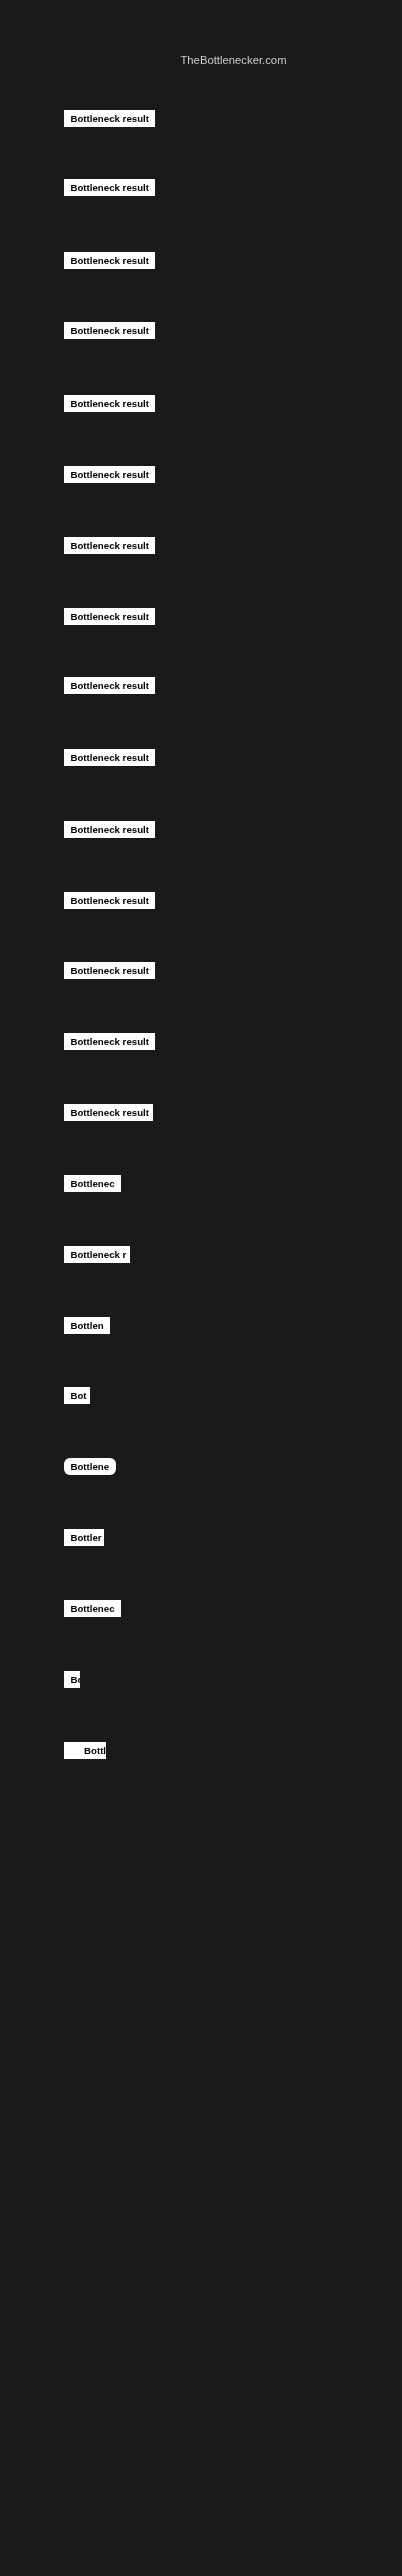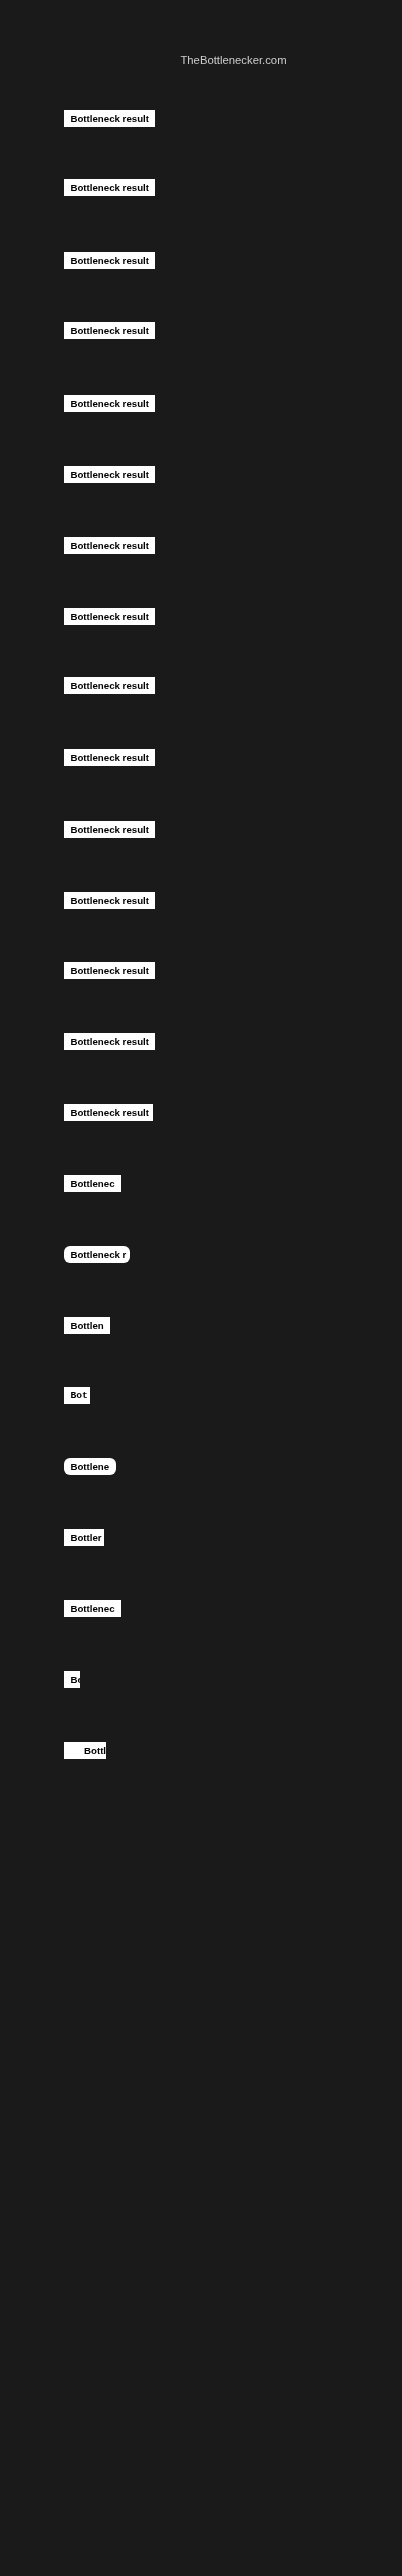--- a/index.html
+++ b/index.html
@@ -57,22 +57,22 @@
     <div class="bottleneck-item" style="top: 473px; left: 0px;"><div class="bottleneck-label" style="max-width: 105px;">Bottleneck result</div></div>
     <div class="bottleneck-item" style="top: 544px; left: 0px;"><div class="bottleneck-label" style="max-width: 105px;">Bottleneck result</div></div>
     <div class="bottleneck-item" style="top: 613px; left: 0px;"><div class="bottleneck-label" style="max-width: 105px;">Bottleneck result</div></div>
     <div class="bottleneck-item" style="top: 685px; left: 0px;"><div class="bottleneck-label" style="max-width: 105px;">Bottleneck result</div></div>
     <div class="bottleneck-item" style="top: 757px; left: 0px;"><div class="bottleneck-label" style="max-width: 105px;">Bottleneck result</div></div>
     <div class="bottleneck-item" style="top: 828px; left: 0px;"><div class="bottleneck-label" style="max-width: 105px;">Bottleneck result</div></div>
     <div class="bottleneck-item" style="top: 898px; left: 0px;"><div class="bottleneck-label" style="max-width: 105px;">Bottleneck result</div></div>
     <div class="bottleneck-item" style="top: 969px; left: 0px;"><div class="bottleneck-label" style="max-width: 105px;">Bottleneck result</div></div>
     <div class="bottleneck-item" style="top: 1040px; left: 0px;"><div class="bottleneck-label" style="max-width: 89px;">Bottleneck result</div></div>
     <div class="bottleneck-item" style="top: 1111px; left: 0px;"><div class="bottleneck-label" style="max-width: 58px;">Bottlenec</div></div>
-    <div class="bottleneck-item" style="top: 1182px; left: 0px;"><div class="bottleneck-label" style="max-width: 66px; border-radius: 6px;">Bottleneck r</div></div>
+    <div class="bottleneck-item" style="top: 1182px; left: 0px;"><div class="bottleneck-label" style="max-width: 66px;">Bottleneck r</div></div>
     <div class="bottleneck-item" style="top: 1253px; left: 0px; text-align: right;"><div class="bottleneck-label" style="max-width: 47px;">Bottlen</div></div>
-    <div class="bottleneck-item" style="top: 1323px; left: 0px; font-family: Liberation Mono, monospace;"><div class="bottleneck-label" style="max-width: 26px;">Bot</div></div>
+    <div class="bottleneck-item" style="top: 1323px; left: 0px;"><div class="bottleneck-label" style="max-width: 26px;">Bot</div></div>
     <div class="bottleneck-item" style="top: 1394px; left: 0px;"><div class="bottleneck-label" style="max-width: 52px; border-radius: 6px;">Bottlene</div></div>
     <div class="bottleneck-item" style="top: 1465px; left: 0px;"><div class="bottleneck-label" style="max-width: 40px;">Bottler</div></div>
     <div class="bottleneck-item" style="top: 1536px; left: 0px;"><div class="bottleneck-label" style="max-width: 58px;">Bottlenec</div></div>
     <div class="bottleneck-item" style="top: 1607px; left: 0px;"><div class="bottleneck-label" style="max-width: 16px;">Bo</div></div>
     <div class="bottleneck-item" style="top: 1678px; left: 0px;"><div class="bottleneck-label" style="max-width: 42px; padding-left: 20px;">Bottler</div></div>
   </div>
 
 
 </body></html>

